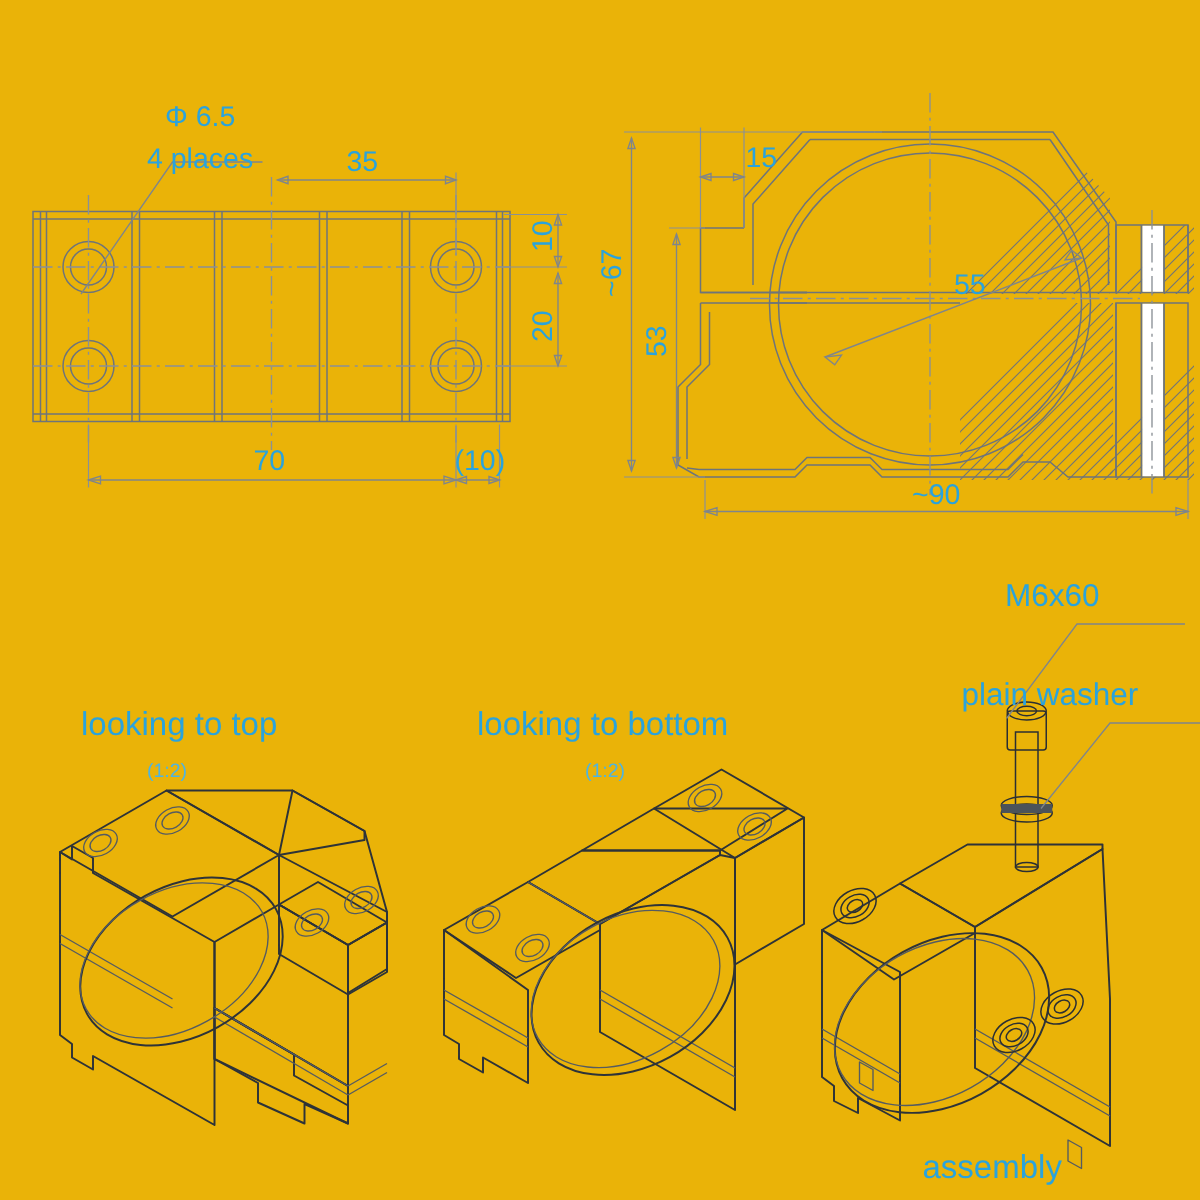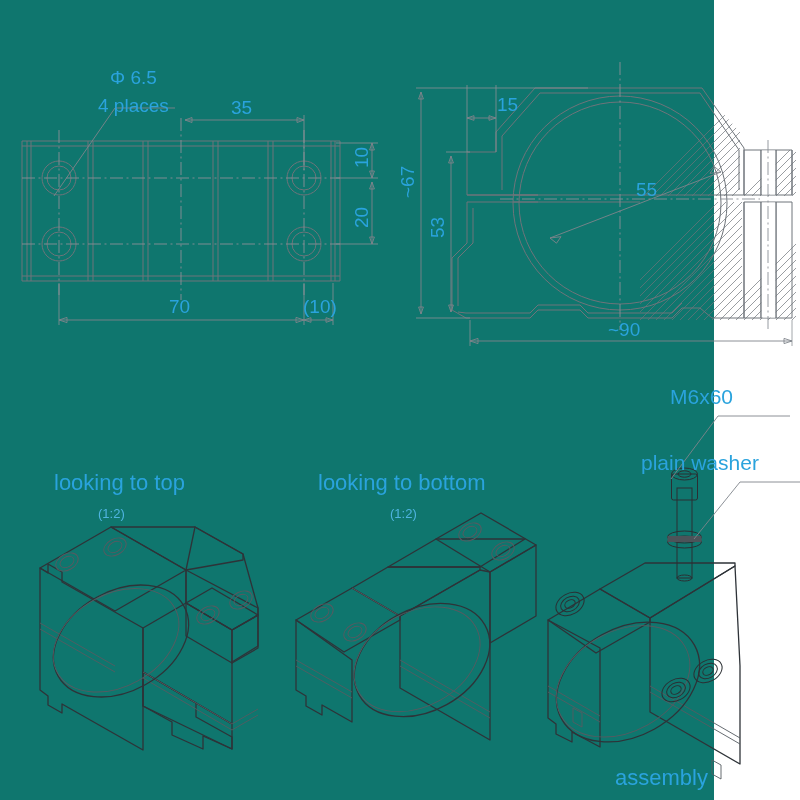--- a/index.html
+++ b/index.html
@@ -11,23 +11,23 @@
   body {
     width: 800px;
     height: 800px;
     position: relative;
     overflow: hidden;
     font-family: "Liberation Sans", sans-serif;
   }
   #sheet {
     position: absolute;
     left: 0; top: 0;
-    width: 714px;
+    width: 800px;
     height: 800px;
-    background: #0f766e;
+    background: #eab308;
   }
   svg.layer {
     position: absolute;
     left: 0; top: 0;
     width: 800px;
     height: 800px;
   }
   .dimtext {
     fill: #2aa3dd;
     font-family: "Liberation Sans", sans-serif;

